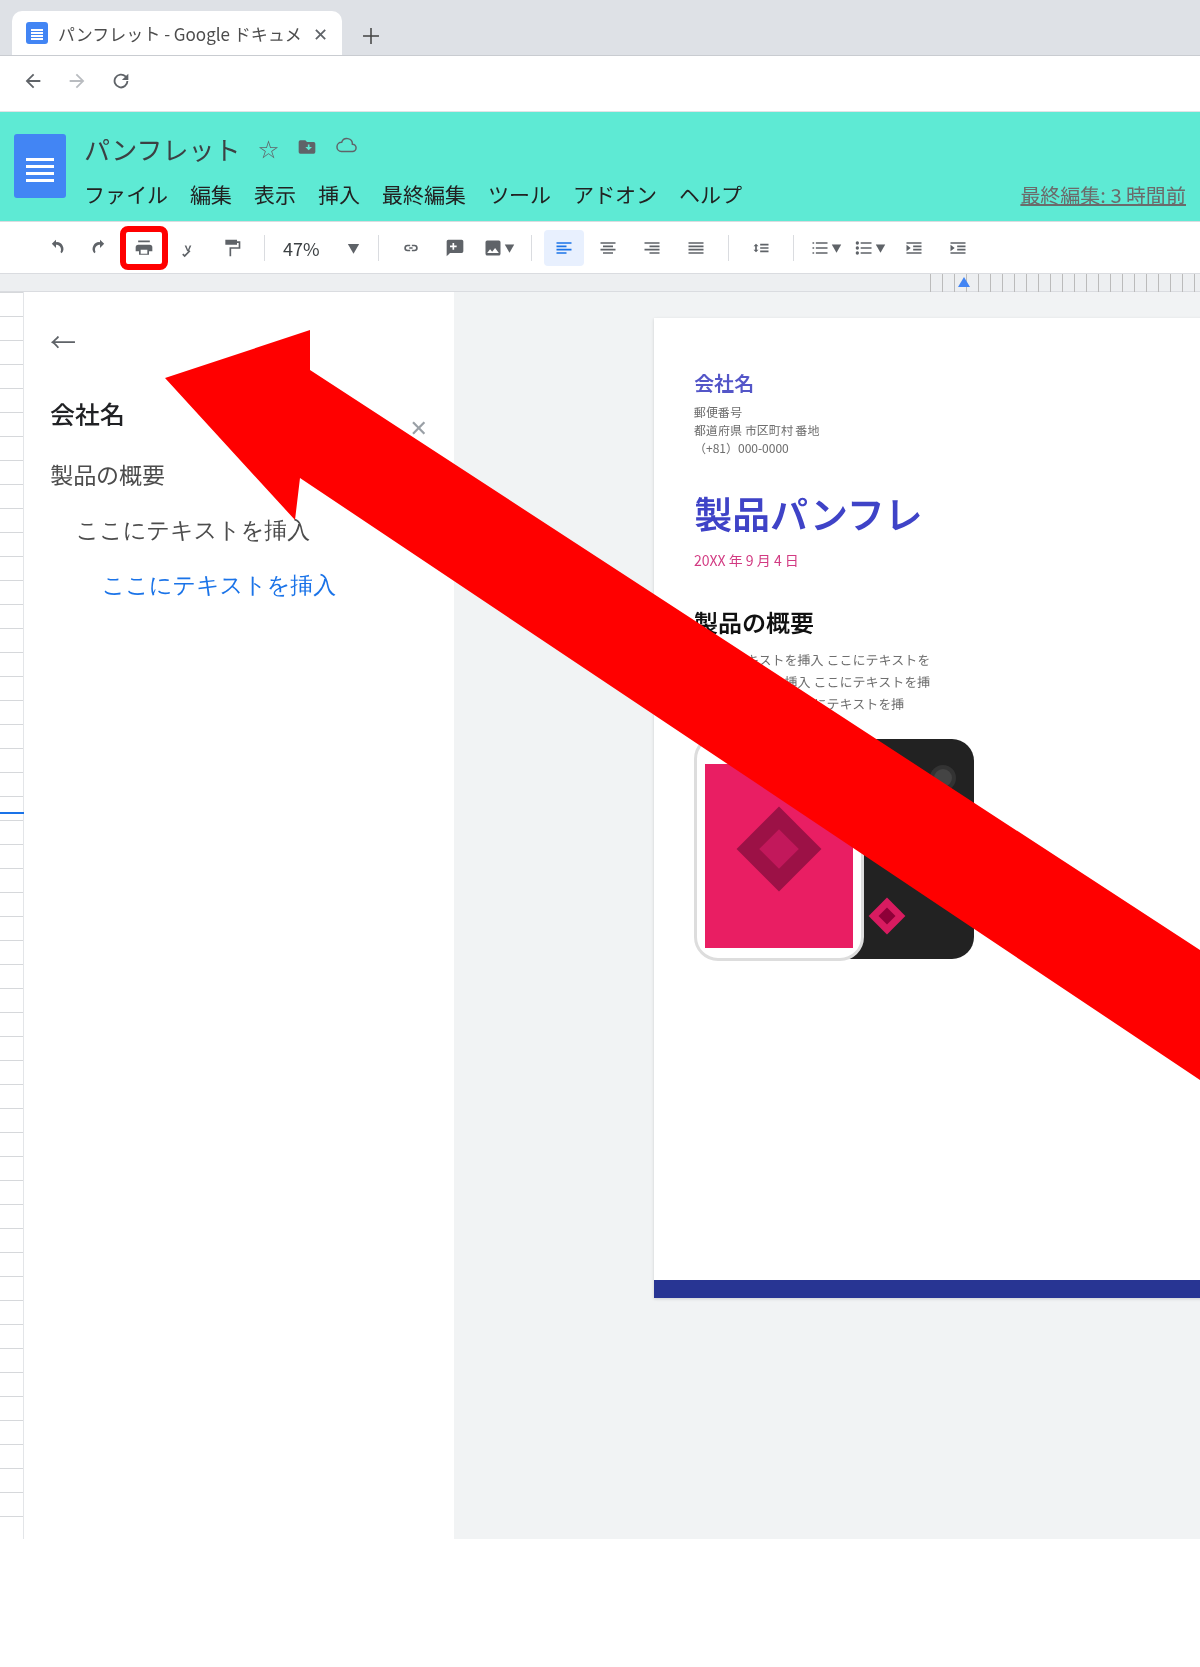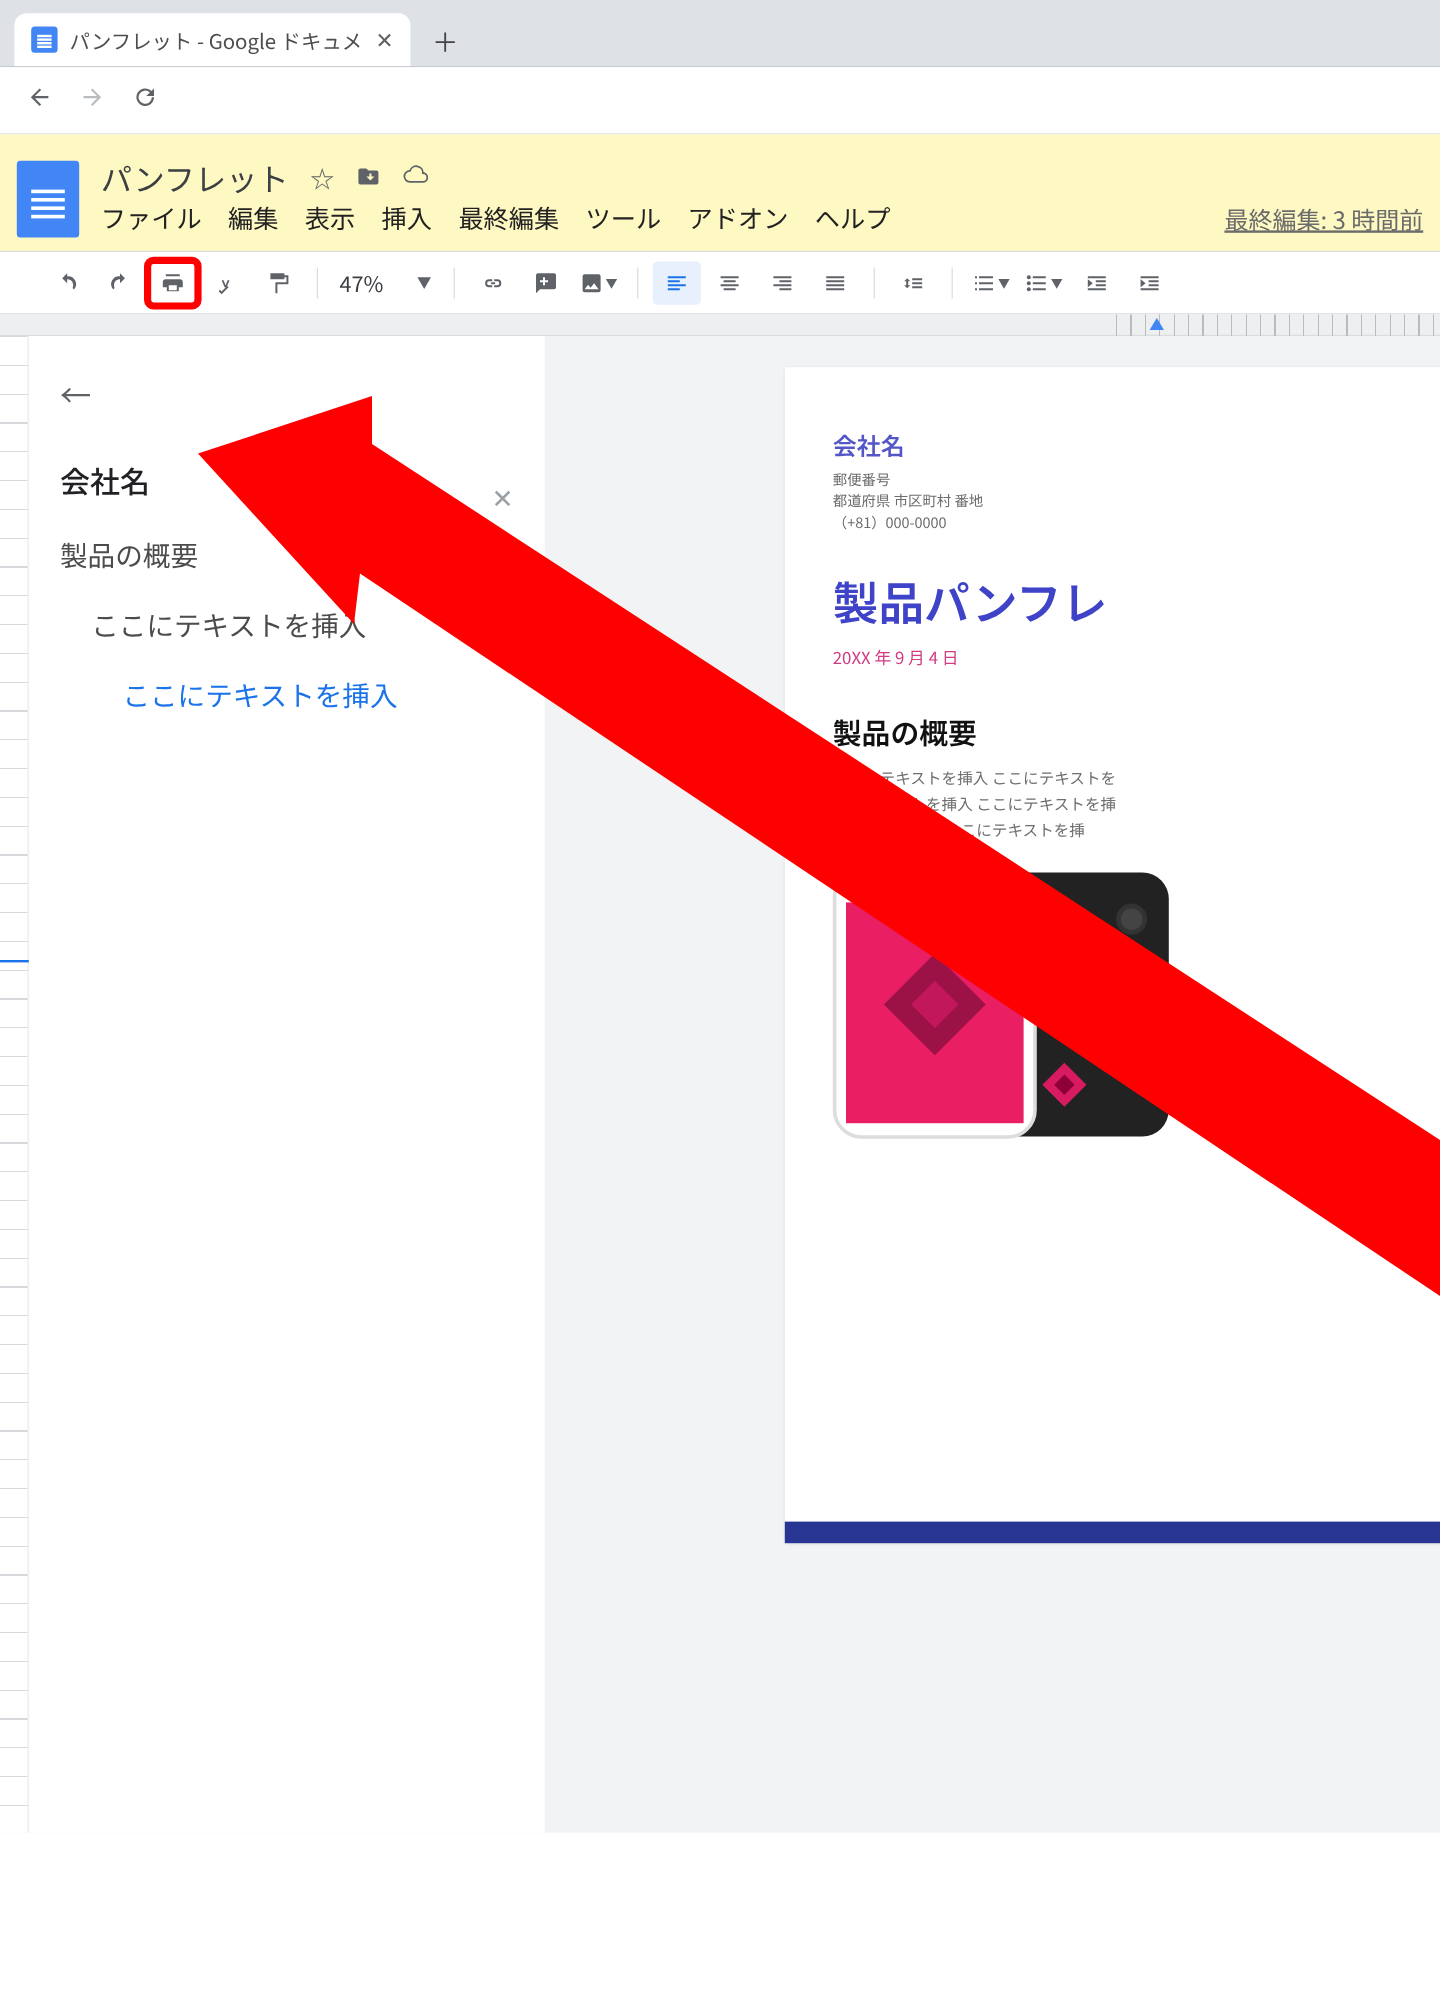--- a/index.html
+++ b/index.html
@@ -75,36 +75,36 @@
       radial-gradient(circle,#34a853 2px,transparent 2px) 6px 6px/6px 6px;
   }
   .blur-pill{
     height:26px; border-radius:13px;
     background:#e8e8e8; filter:blur(3px);
   }
 
   
   .docs-header{
     display:flex; align-items:flex-start; padding:18px 14px 0 14px; gap:18px;
-    background:#fef9c3; border-bottom:1px solid #dadce0;
+    background:#5eead4; border-bottom:1px solid #dadce0;
   }
   .docs-logo{
     width:52px;height:64px;background:#4285f4;border-radius:3px;
     display:flex;align-items:center;justify-content:center;margin-top:4px;
   }
   .docs-logo::after{
     content:"";width:28px;height:3px;background:#fff;
     box-shadow:0 7px 0 #fff,0 14px 0 #fff,0 -7px 0 #fff;
   }
   .docs-titlearea{ flex:1; }
   .docs-titlerow{ display:flex; align-items:center; gap:18px; }
   .docs-title{ font-size:26px; color:#3c4043; }
   .docs-title-icons{ display:flex; gap:18px; color:#5f6368; font-size:20px; }
   .menubar{
-    display:flex; gap:22px; font-size:21px; color:#222; padding-bottom:12px;
+    display:flex; gap:22px; font-size:21px; color:#222; margin-top:12px; padding-bottom:12px;
     align-items:center;
   }
   .last-edit{ margin-left:auto; color:#6b6b6b; text-decoration:underline; font-size:20px; white-space:nowrap;}
 
   
   .toolbar{
     display:flex; align-items:center; gap:4px;
     height:52px; padding:0 6px 0 36px; background:#fff;
     border-bottom:1px solid #dadce0;
   }
@@ -156,21 +156,21 @@
 
   
   .outline{
     width:430px; background:#fff; padding:30px 26px; position:relative;
   }
   .outline .backbtn{ color:#5f6368; font-size:26px; margin-bottom:36px; display:block; }
   .outline .row{ display:flex; align-items:center; justify-content:space-between; }
   .outline h3{ font-size:25px; font-weight:500; color:#202124; margin-bottom:26px; }
   .outline .xbtn{ color:#9aa0a6; font-size:22px; }
   .outline .item{ font-size:23px; color:#4c4c4c; margin-bottom:24px; }
-  .outline .sub{ padding-left:26px; }
+  .outline .sub{ padding-left:26px;font-family:Liberation Serif, serif; }
   .outline .active{ color:#1a73e8; }
 
   
   .canvas{ flex:1; background:#f1f3f4; position:relative; padding-top:32px;}
   .page{
     position:absolute; left:200px; top:26px; width:730px; height:980px;
     background:#fff; box-shadow:0 1px 3px rgba(0,0,0,.15);
     padding:50px 40px 0 40px;
   }
   .page .company{ color:#5456c8; font-size:20px; font-weight:600; }

